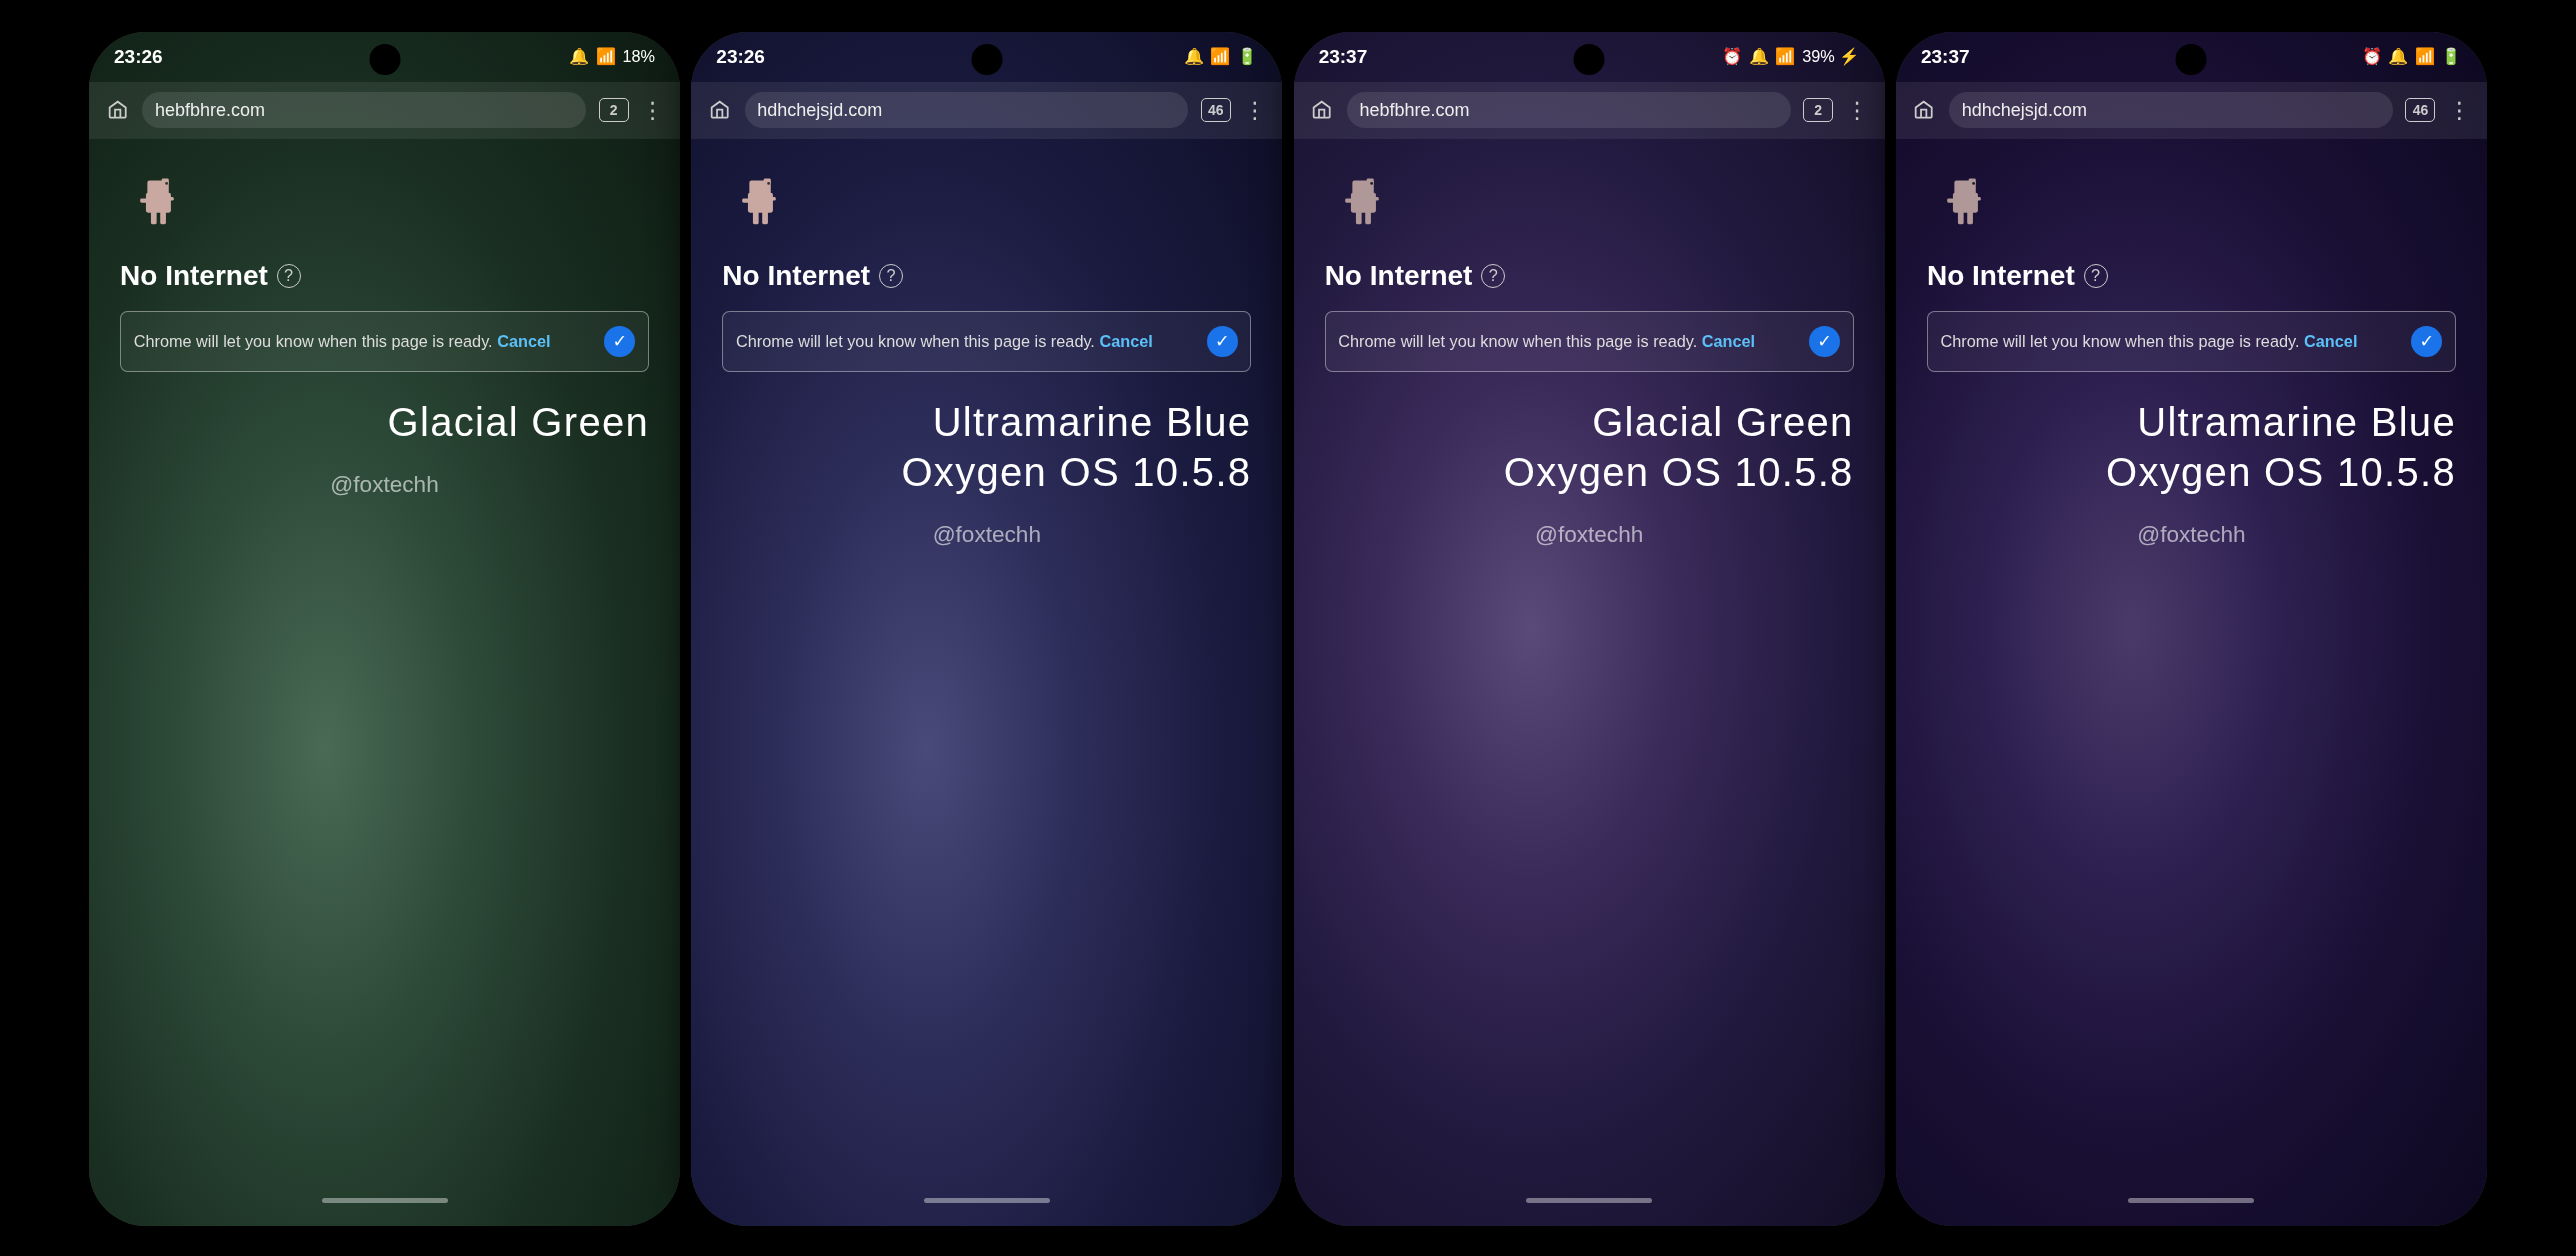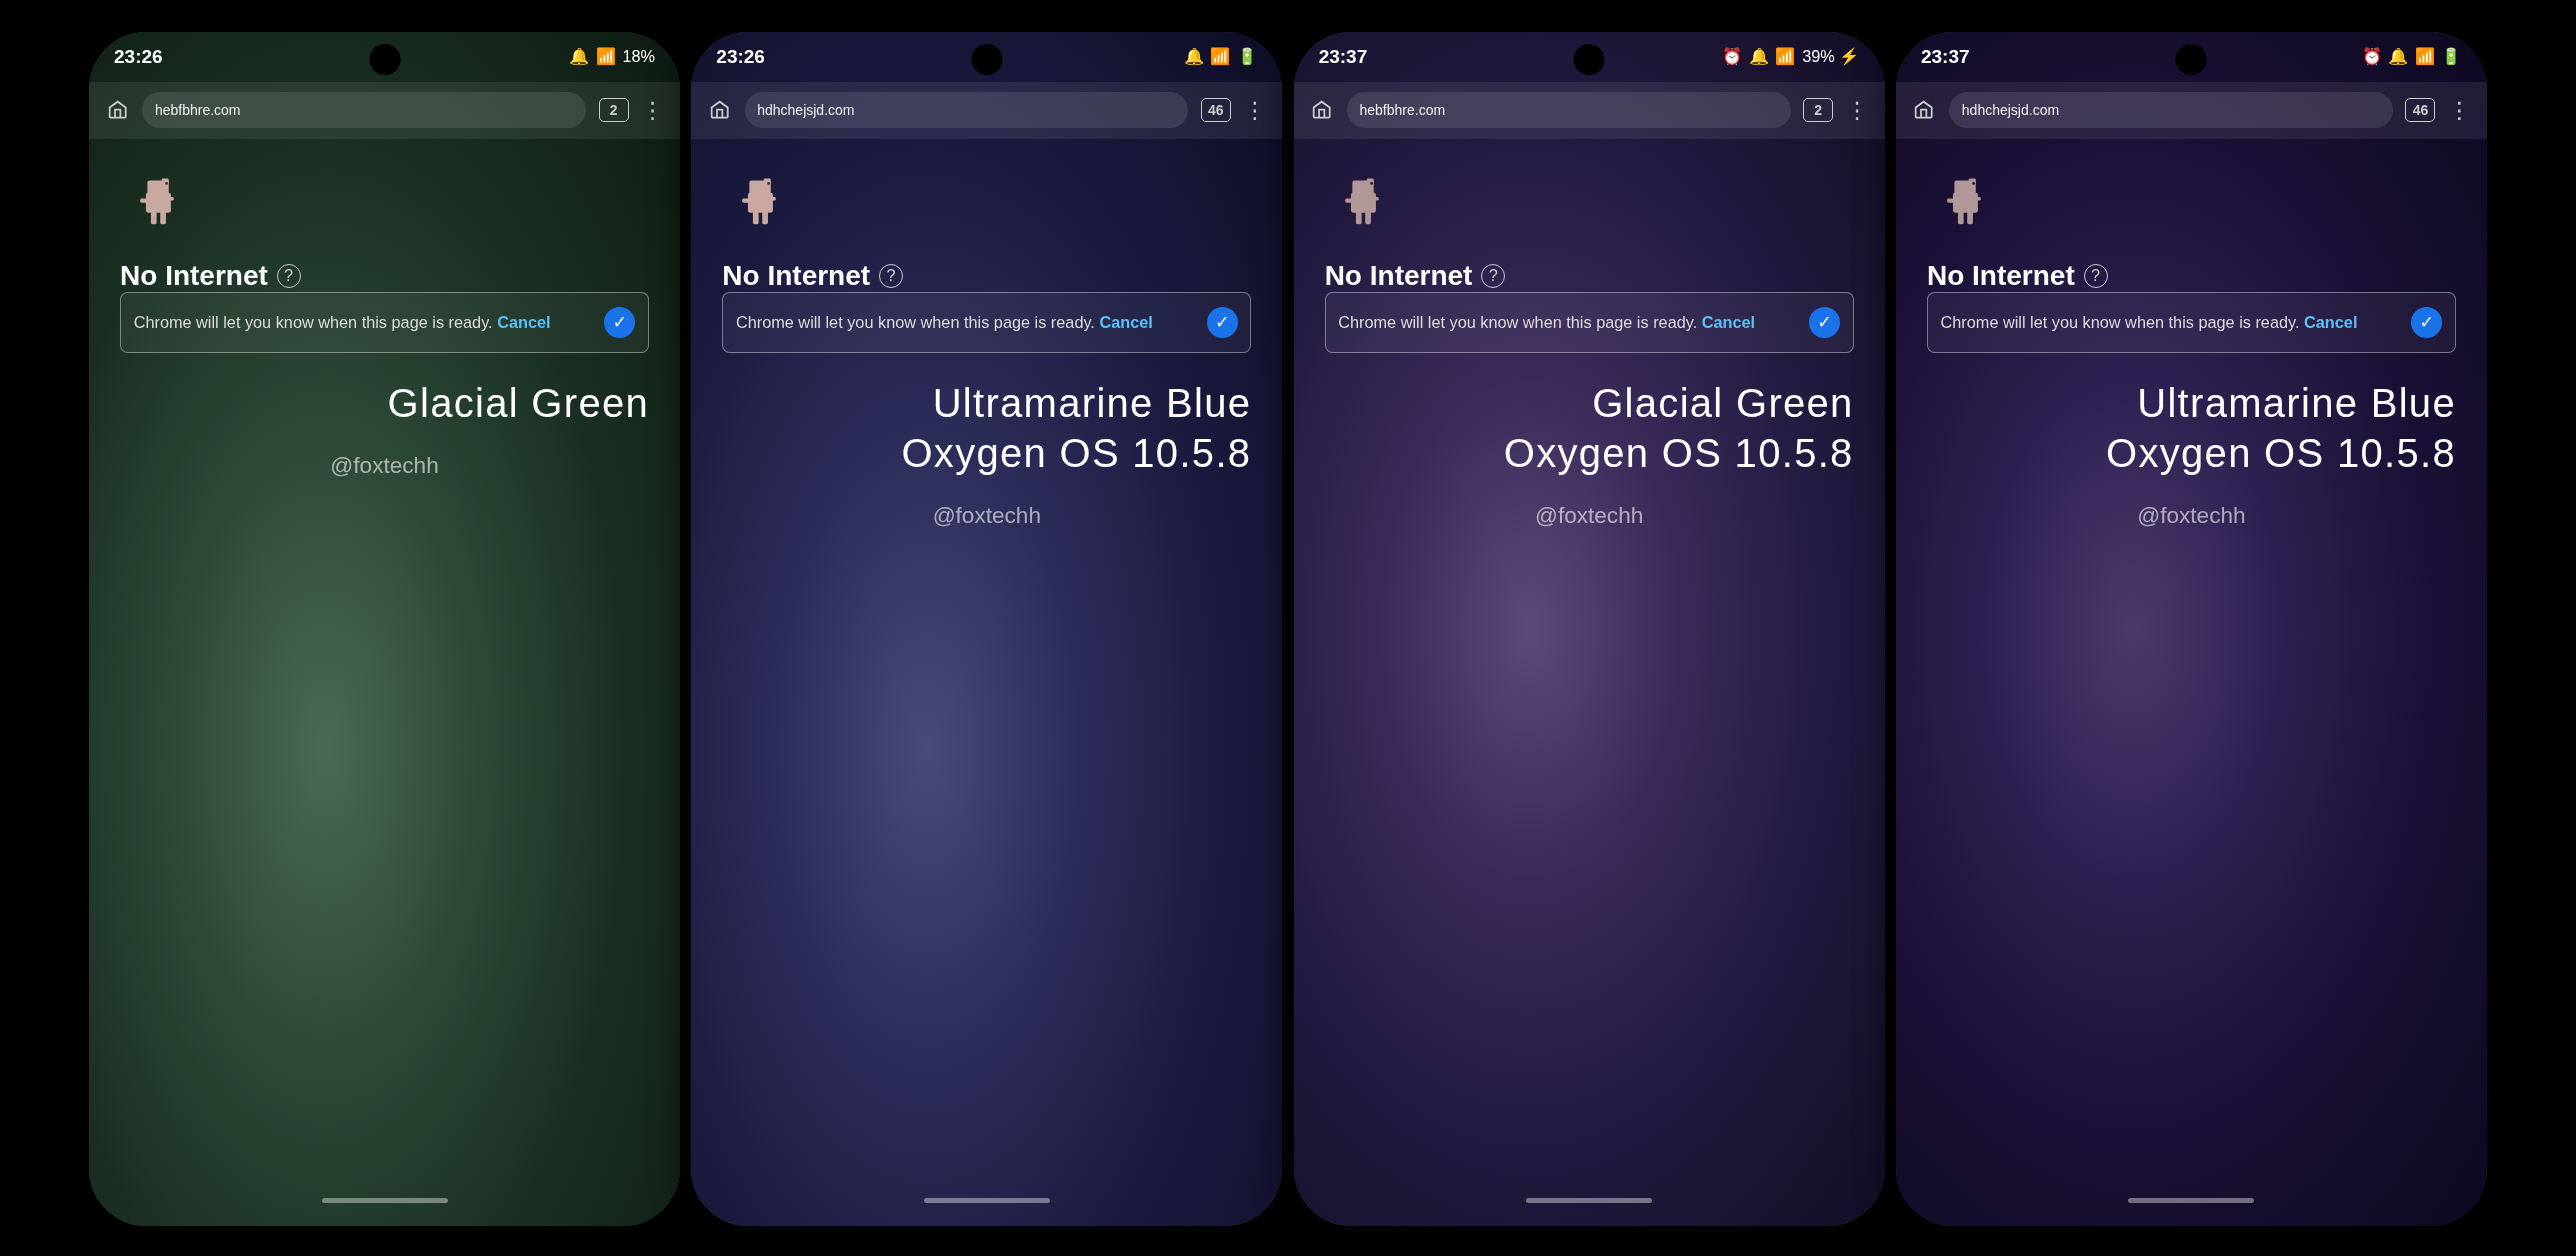--- a/index.html
+++ b/index.html
@@ -107,21 +107,21 @@
 
     .url-box {
       flex: 1;
       background: rgba(255,255,255,0.1);
       border-radius: 19px;
       height: 36px;
       display: flex;
       align-items: center;
       padding: 0 12.6px;
       color: #eee;
-      font-size: 14px;
+      font-size: 18px;
     }
 
     .tab-count {
       width: 30px;
       height: 24px;
       border: 1.6px solid #ccc;
       border-radius: 5px;
       display: flex;
       align-items: center;
       justify-content: center;
@@ -148,20 +148,21 @@
     
     .dino-container {
       margin-bottom: 31px;
     }
 
     
     .no-internet {
       display: flex;
       align-items: center;
       gap: 8.8px;
+      margin-bottom: 19px;
     }
 
     .no-internet-text {
       color: #fff;
       font-size: 28px;
       font-weight: bold;
     }
 
     .help-circle {
       width: 24px;

